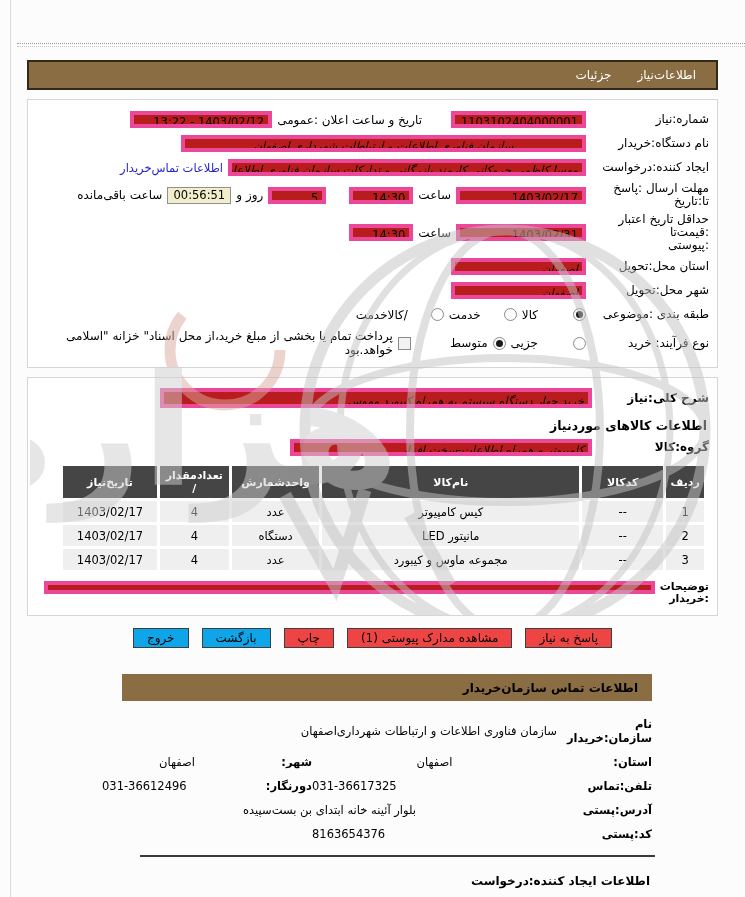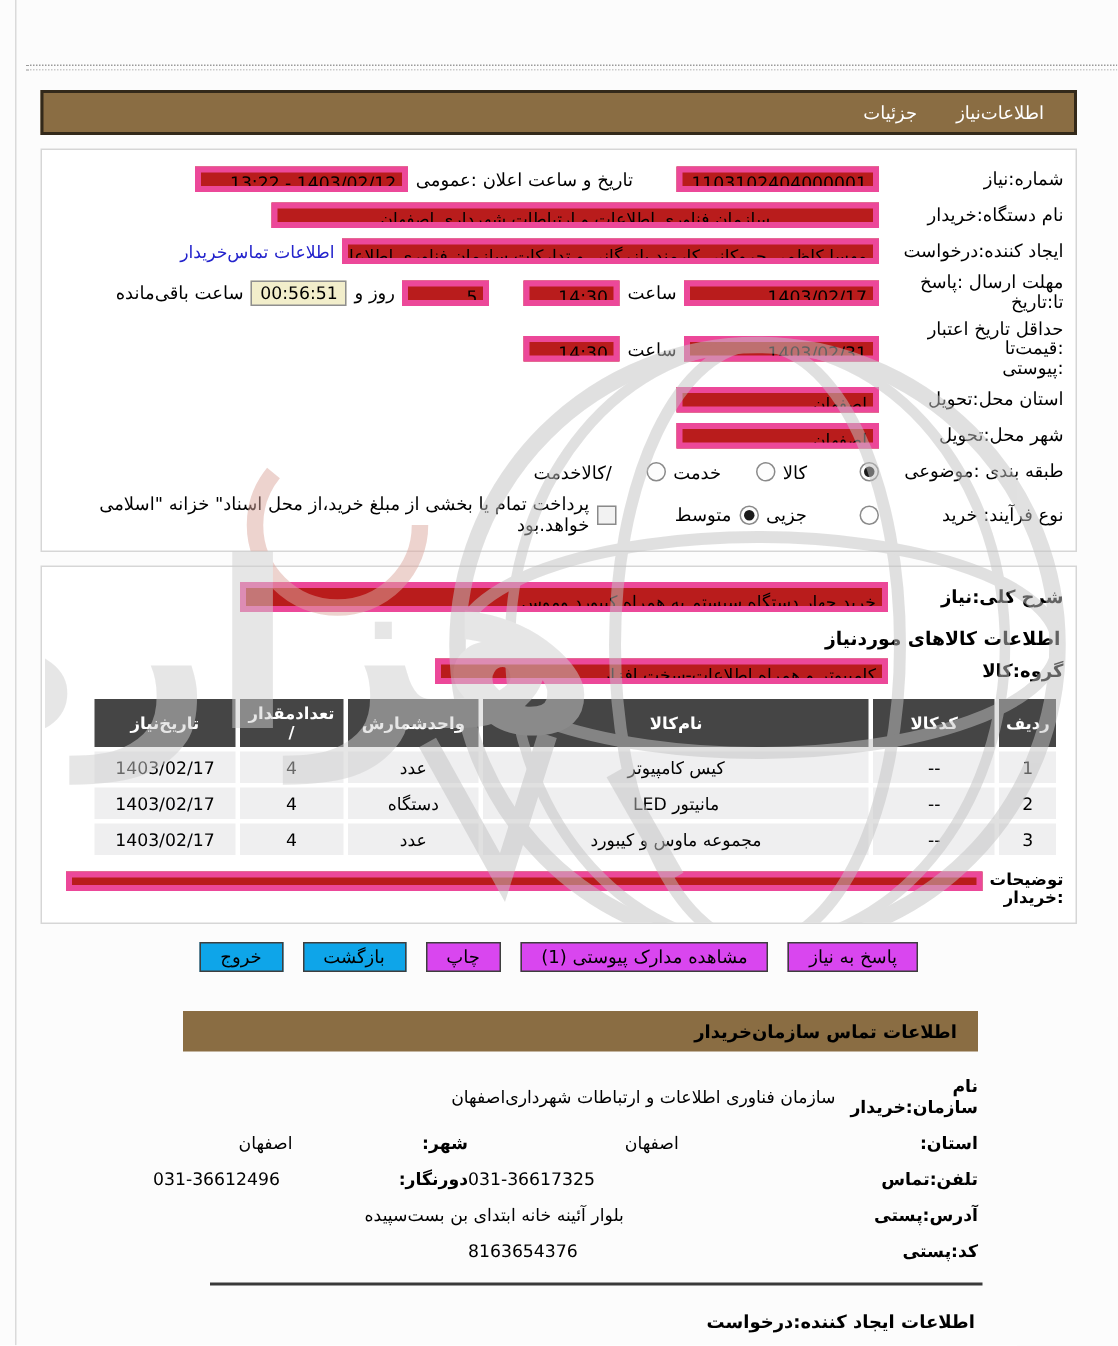--- a/index.html
+++ b/index.html
@@ -10,40 +10,40 @@
            border-top:1px dotted #9a9a9a;border-bottom:1px dotted #c9c9c9;}
   .content{position:absolute;top:60px;right:27px;width:691px;}
   .tabbar{height:30px;background:#8a6d43;border:2px solid #33291a;display:flex;align-items:center;
           gap:26px;padding:0 20px;box-sizing:border-box;color:#fff;font-size:12px;}
   .tab{cursor:pointer;white-space:nowrap;}
   .panel{background:#fff;border:1px solid #d6d6d6;margin-top:9px;padding:5px 8px;box-sizing:border-box;}
   .frow{display:flex;align-items:center;gap:5px;margin:5px 0;font-size:12px;min-height:19px;}
   .lbl{width:118px;flex:none;font-size:12px;line-height:13px;}
   .inp{background:#b91c1c;border:4px solid #ec4899;height:17px;line-height:15px;font-size:11.5px;
        padding:0 4px;box-sizing:border-box;white-space:nowrap;overflow:hidden;direction:ltr;text-align:right;flex:none;}
-  .inp.fa{direction:rtl;}
+  .inp.fa{direction:rtl;font-style:italic;}
   .inp.ctr{text-align:center;}
   .hl{background:#f2eecb;border:1px solid #8f8f8f;}
   .link{color:#2323cc;font-size:11.5px;cursor:pointer;white-space:nowrap;}
   .radio{width:11px;height:11px;border:1px solid #8a8a8a;border-radius:50%;background:#fdfdfd;flex:none;position:relative;}
   .radio.sel:after{content:"";position:absolute;inset:2px;border-radius:50%;background:#1a1a1a;}
   .chk{width:11px;height:11px;border:1px solid #8a8a8a;background:#f2f2f2;flex:none;}
   .b{font-weight:bold;}
   .gap18{margin-left:18px;}
   .gap30{margin-left:30px;}
   .heading{font-weight:bold;font-size:12.5px;margin:10px 2px 4px 0;}
   table.items{border-collapse:separate;border-spacing:3px;width:calc(100% - 26px);
               margin:6px 2px 2px 24px;font-size:11.5px;}
   .items th{background:#454545;color:#fff;font-weight:bold;padding:3px 2px;font-size:11px;text-align:center;}
   .items td{background:#efeff0;text-align:center;padding:3px 2px;height:15px;}
   .noteslbl{font-weight:bold;font-size:11px;line-height:12px;text-align:right;flex:none;}
   .btnrow{display:flex;justify-content:center;gap:13px;margin-top:12px;}
   .btn{height:20px;line-height:18px;padding:0 13px;font-size:12px;border:1px solid #3e3e3e;
        box-sizing:border-box;cursor:pointer;white-space:nowrap;}
-  .btn.g{background:#d946ef;}
+  .btn.g{background:#ef4444;}
   .btn.p{background:#0ea5e9;}
   .secbar{margin:26px 66px 0 95px;height:27px;background:#8a6d43;color:#000000;font-weight:bold;
           font-size:12px;display:flex;align-items:center;padding:0 14px;box-sizing:border-box;}
   .cgrid{display:grid;grid-template-columns:95px 245px 60px 150px;margin:16px 66px 0 0;
          row-gap:10px;font-size:11.5px;align-items:center;}
   .cgrid .val{text-align:left;direction:ltr;}
   .cgrid .valfa{text-align:center;}
   .cgrid .span3{grid-column:2 / span 3;text-align:right;}
   .divider{margin:14px 63px 0 113px;border-top:2px solid #3a3a3a;}
   .crheading{margin:17px 68px 0 0;font-weight:bold;font-size:12px;}

